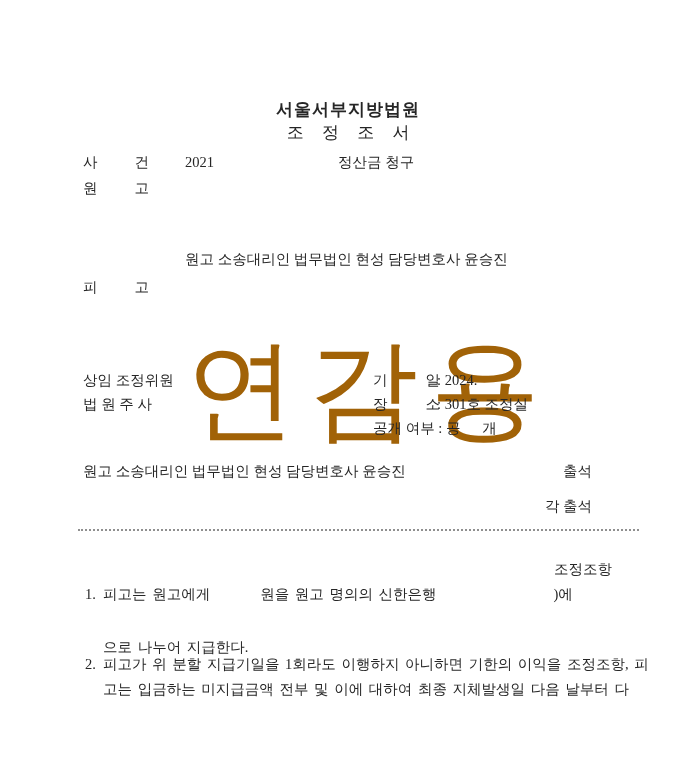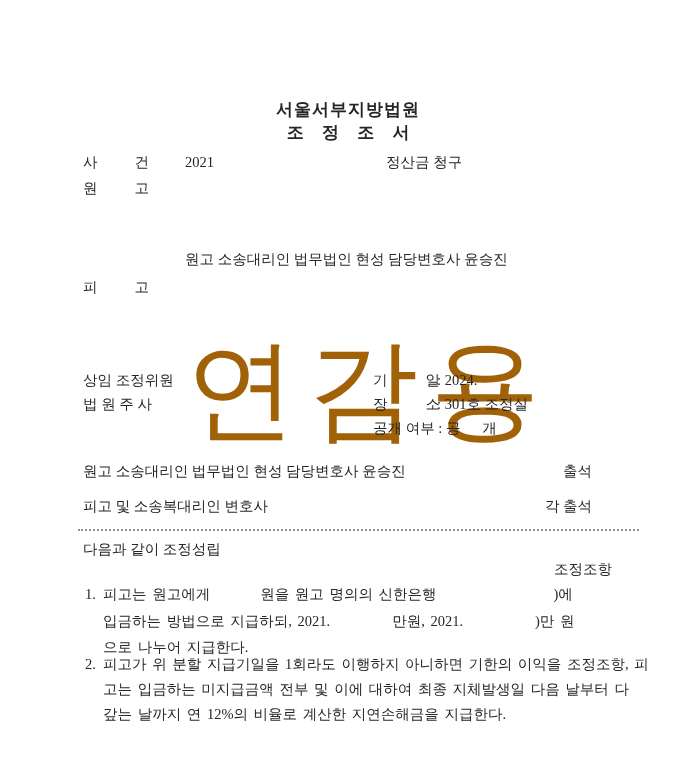--- a/index.html
+++ b/index.html
@@ -21,27 +21,27 @@
     font-size: 110px;
     letter-spacing: 12px;
     color: #a16207;
     white-space: pre;
     z-index: 0;
     user-select: none;
   }
   .z { z-index: 1; }
 
   .court-name  { left: 0; top: 100px; width: 100%; text-align: center; font-size: 17px; font-weight: 600; letter-spacing: 1px; }
-  .doc-title   { left: 0; top: 123px; width: 100%; text-align: center; font-size: 17px; font-weight: 700; letter-spacing: 7px; text-indent: 7px; }
+  .doc-title   { left: 0; top: 123px; width: 100%; text-align: center; font-size: 17px; font-weight: 400; letter-spacing: 7px; text-indent: 7px; }
 
   .pairlabel { display: flex; justify-content: space-between; }
   .lbl-left  { left: 83px; width: 66px; }
 
   .case-number { left: 185px; top: 154px; text-align: right; }
-  .case-type   { left: 338px; top: 154px; margin-left: 48px; }
+  .case-type   { left: 338px; top: 154px; }
 
   .rep-line    { left: 185px; top: 251px; }
 
   .official-1  { left: 83px; top: 372px; }
   .official-2  { left: 83px; top: 396px; }
 
   .sess-lbl    { left: 373px; width: 67px; }
   .sess-val    { left: 437px; }
 
   .att-name    { left: 83px; }
@@ -109,33 +109,29 @@
     <span>장</span>
     <span>소</span>
   </div>
   <div class="abs z sess-val" style="top:396px">: 301호 조정실</div>
 
   <div class="abs z" style="left:373px; top:420px">공개 여부 : 공      개</div>
 
   <div class="abs z att-name" style="top:463px">원고 소송대리인 법무법인 현성 담당변호사 윤승진</div>
   <div class="abs z att-status" style="top:463px">출석</div>
 
-  <div class="abs z att-name" style="top:498px">피고 및 소송복대리인 변호사</div>
   <div class="abs z att-status" style="top:498px">각 출석</div>
 
   <div class="dotline"></div>
 
-  <div class="abs z intro">다음과 같이 조정성립</div>
   <div class="abs z prov-title">조정조항</div>
 
   <div class="abs z clause-no" style="top:586px">1.</div>
   <div class="abs z clause-line" style="top:586px"><span>피고는 원고에게</span><span class="gap gap50"></span><span>원을 원고 명의의 신한은행</span><span class="gap gap117"></span><span>)에</span></div>
 
-  <div class="abs z clause-line" style="top:613px"><span>입금하는 방법으로 지급하되, 2021.</span><span class="gap gap62"></span><span>만원, 2021.</span><span class="gap gap72"></span><span>)만 원</span></div>
 
   <div class="abs z clause-line" style="top:639px">으로 나누어 지급한다.</div>
 
   <div class="abs z clause-no" style="top:656px">2.</div>
   <div class="abs z clause-line" style="top:656px">피고가 위 분할 지급기일을 1회라도 이행하지 아니하면 기한의 이익을 조정조항, 피</div>
   <div class="abs z clause-line" style="top:681px">고는 입금하는 미지급금액 전부 및 이에 대하여 최종 지체발생일 다음 날부터 다</div>
-  <div class="abs z clause-line" style="top:706px">갚는 날까지 연 12%의 비율로 계산한 지연손해금을 지급한다.</div>
 
 </div>
 
 </body></html>

